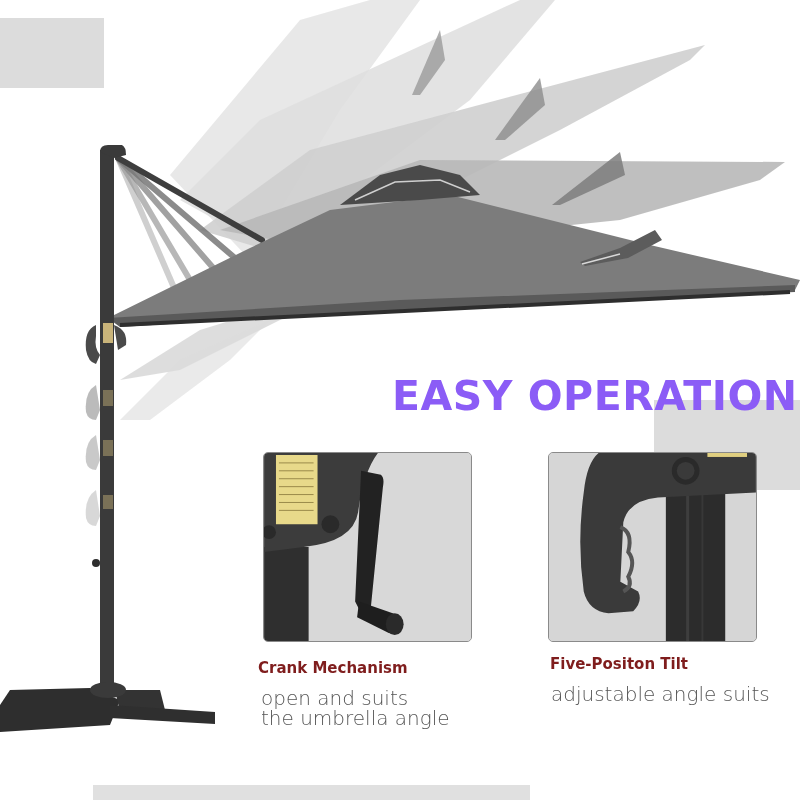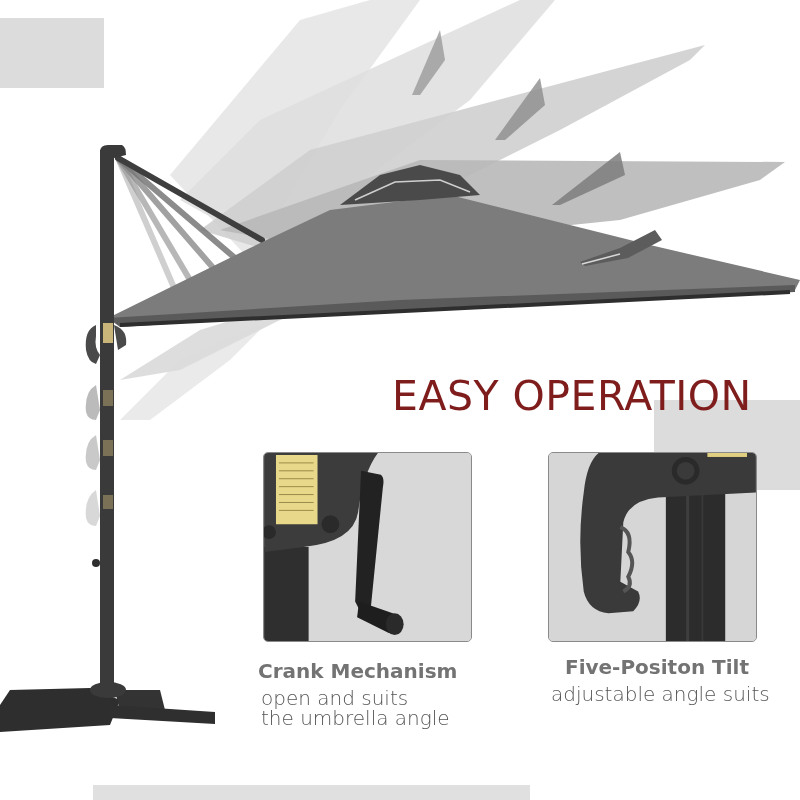--- a/index.html
+++ b/index.html
@@ -8,46 +8,46 @@
 
     .bg-block { position: absolute; background: #dcdcdc; }
     .bg-block.top-left { left: 0; top: 18px; width: 104px; height: 70px; }
     .bg-block.right-mid { left: 654px; top: 400px; width: 146px; height: 90px; }
     .bg-block.bottom { left: 93px; top: 785px; width: 437px; height: 15px; background: #e0e0e0; }
 
     .illustration { position: absolute; left: 0; top: 0; width: 800px; height: 800px; }
 
     .headline {
       position: absolute; left: 392px; top: 372px;
-      font-family: "DejaVu Sans", sans-serif; font-weight: normal;
-      font-size: 41px; letter-spacing: 0.5px; color: #7f1d1d;
+      font-family: "DejaVu Sans", sans-serif; font-weight: bold;
+      font-size: 41px; letter-spacing: 0.5px; color: #8b5cf6;
       white-space: nowrap;
     }
 
     .feature-photo {
       position: absolute; width: 209px; height: 190px;
       border: 1px solid #8a8a8a; border-radius: 5px; overflow: hidden;
       background: #d6d6d6;
     }
     .feature-photo.crank { left: 263px; top: 452px; }
     .feature-photo.tilt { left: 548px; top: 452px; }
     .feature-photo svg { width: 100%; height: 100%; display: block; }
 
     .feature-title {
       position: absolute; font-family: "DejaVu Sans", sans-serif; font-weight: bold;
-      font-size: 20px; color: #737373; white-space: nowrap;
+      font-size: 15px; color: #7f1d1d; white-space: nowrap;
     }
     .feature-desc {
       position: absolute; font-family: "DejaVu Sans", sans-serif;
       font-size: 20px; line-height: 20px; color: #555555; white-space: nowrap;
       font-weight: 300;
     }
     .crank-title { left: 258px; top: 659px; }
     .crank-desc { left: 261px; top: 688px; }
-    .tilt-title { left: 550px; top: 655px; margin-left: 15px; }
+    .tilt-title { left: 550px; top: 655px; }
     .tilt-desc { left: 551px; top: 684px; }
   </style>
 </head>
 <body>
 
 <div class="bg-block top-left"></div>
 <div class="bg-block right-mid"></div>
 <div class="bg-block bottom"></div>
 
 <svg class="illustration" viewBox="0 0 800 800">

